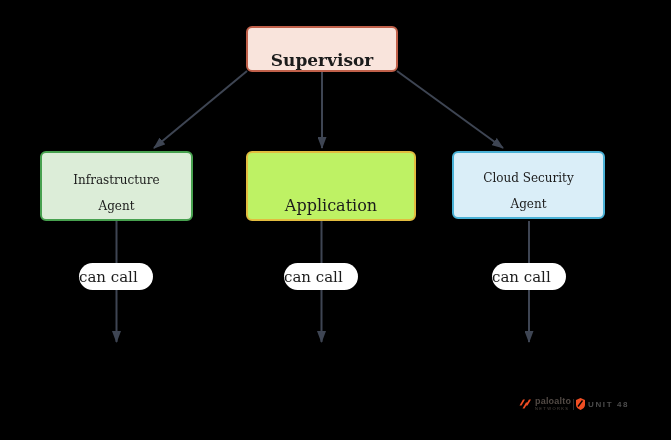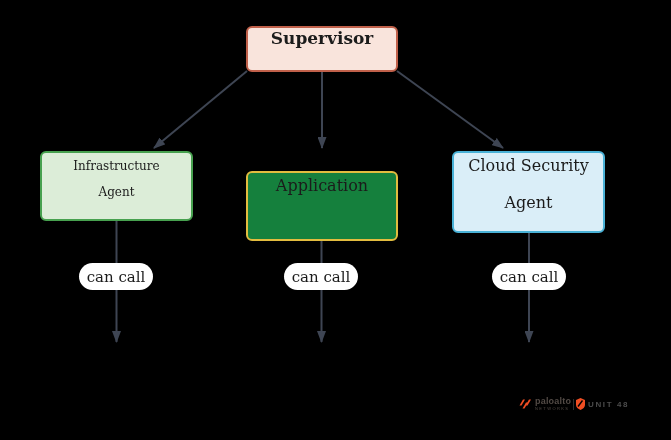--- a/index.html
+++ b/index.html
@@ -1,33 +1,33 @@
 <!DOCTYPE html>
 <html><head>
 <meta charset="utf-8">
 <style>
   html,body{margin:0;padding:0;background:#000;}
   body{width:671px;height:440px;overflow:hidden;position:relative;
        font-family:"DejaVu Serif",serif;}
   .canvas{position:absolute;left:0;top:0;width:671px;height:440px;}
   #edges{position:absolute;left:0;top:0;z-index:1;}
   .node{position:absolute;box-sizing:border-box;border-radius:6px;
-        display:flex;flex-direction:column;align-items:center;justify-content:flex-start;
+        display:flex;flex-direction:column;align-items:center;justify-content:flex-end;
         color:#1b1b1b;text-align:center;z-index:2;}
   .node .ln{display:block;}
   #node-supervisor{left:246px;top:26px;width:152px;height:46px;
         background:#f9e4dc;border:2px solid #c0604a;font-size:17px;font-weight:600;}
   #node-infrastructure{left:40px;top:151px;width:153px;height:70px;
         background:#dcedd8;border:2px solid #47a14f;font-size:12px;line-height:26px;}
-  #node-application{left:246px;top:151px;width:152px;height:70px;
-        background:#15803d;border:2px solid #e2bc3f;font-size:16px;line-height:26px;margin-top:20px;}
-  #node-cloud{left:452px;top:151px;width:153px;height:82px;
-        background:#daeef8;border:2px solid #49b1d6;font-size:16px;line-height:26px;gap:11px;}
+  #node-application{left:246px;top:151px;width:170px;height:70px;
+        background:#bef264;border:2px solid #e2bc3f;font-size:16px;line-height:26px;}
+  #node-cloud{left:452px;top:151px;width:153px;height:68px;
+        background:#daeef8;border:2px solid #49b1d6;font-size:12px;line-height:26px;}
   .pill{position:absolute;top:263px;width:74px;height:27px;background:#ffffff;
-        border-radius:14px;display:flex;align-items:center;justify-content:center;
+        border-radius:14px;display:flex;align-items:center;
         font-size:15px;color:#1b1b1b;z-index:3;}
   #pill-infrastructure{left:79px;}
   #pill-application{left:284px;}
   #pill-cloud{left:492px;}
   .footer{position:absolute;left:518px;top:395px;height:18px;display:flex;
         align-items:center;gap:2px;z-index:2;font-family:"Liberation Sans",sans-serif;}
   .pan-logo{display:flex;align-items:center;gap:3px;}
   .pan-text{display:flex;flex-direction:column;line-height:1;}
   .pan-brand{font-size:9px;font-weight:bold;color:#524a45;letter-spacing:.2px;}
   .pan-sub{font-size:4px;color:#524a45;letter-spacing:1.4px;margin-top:1px;}

